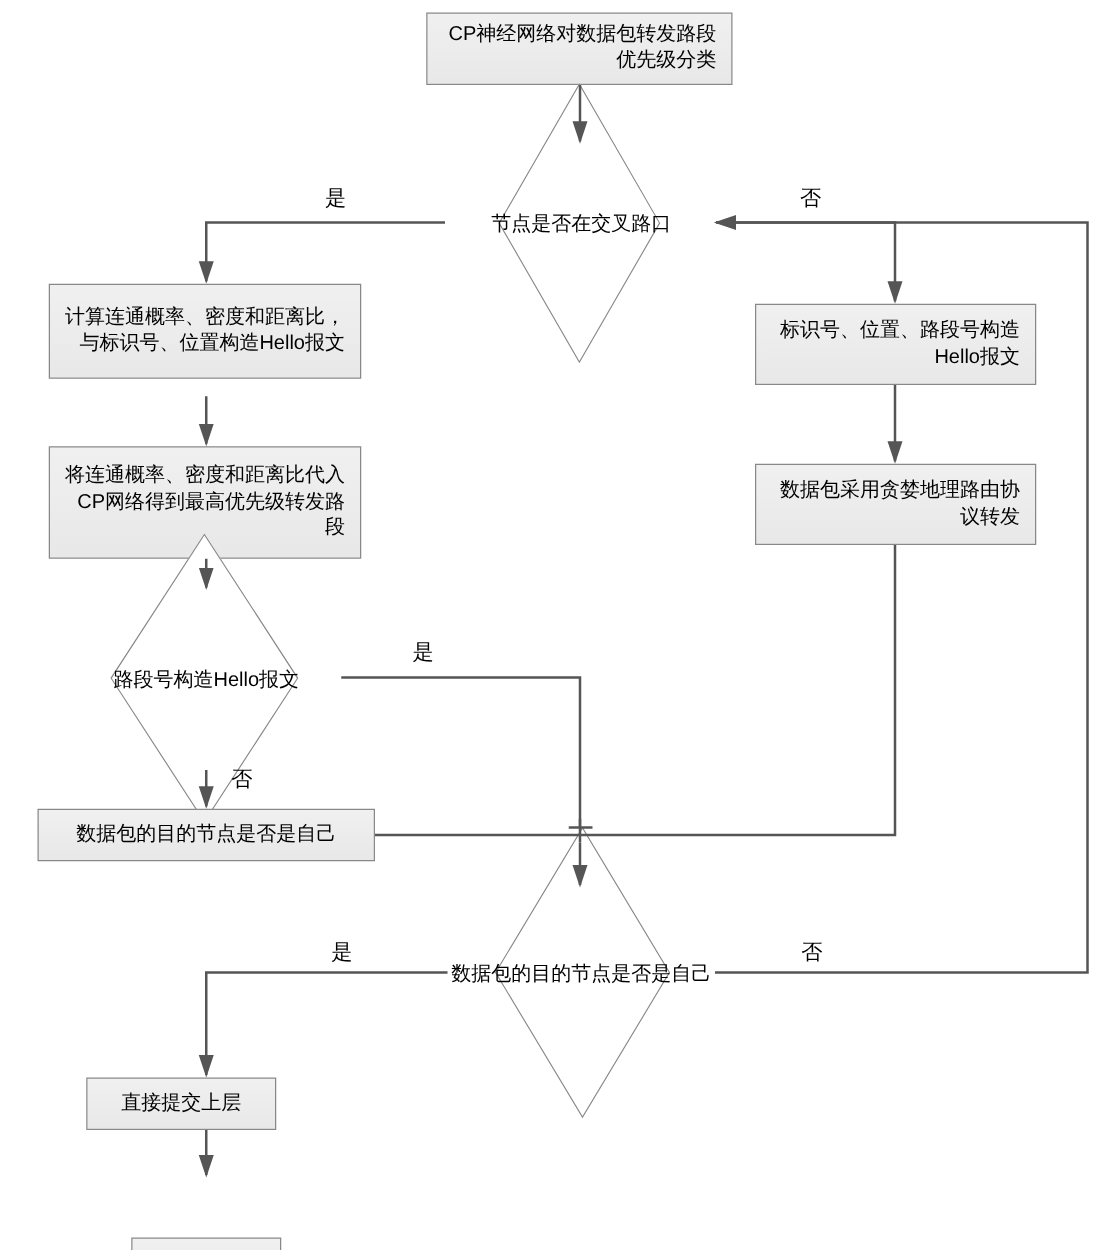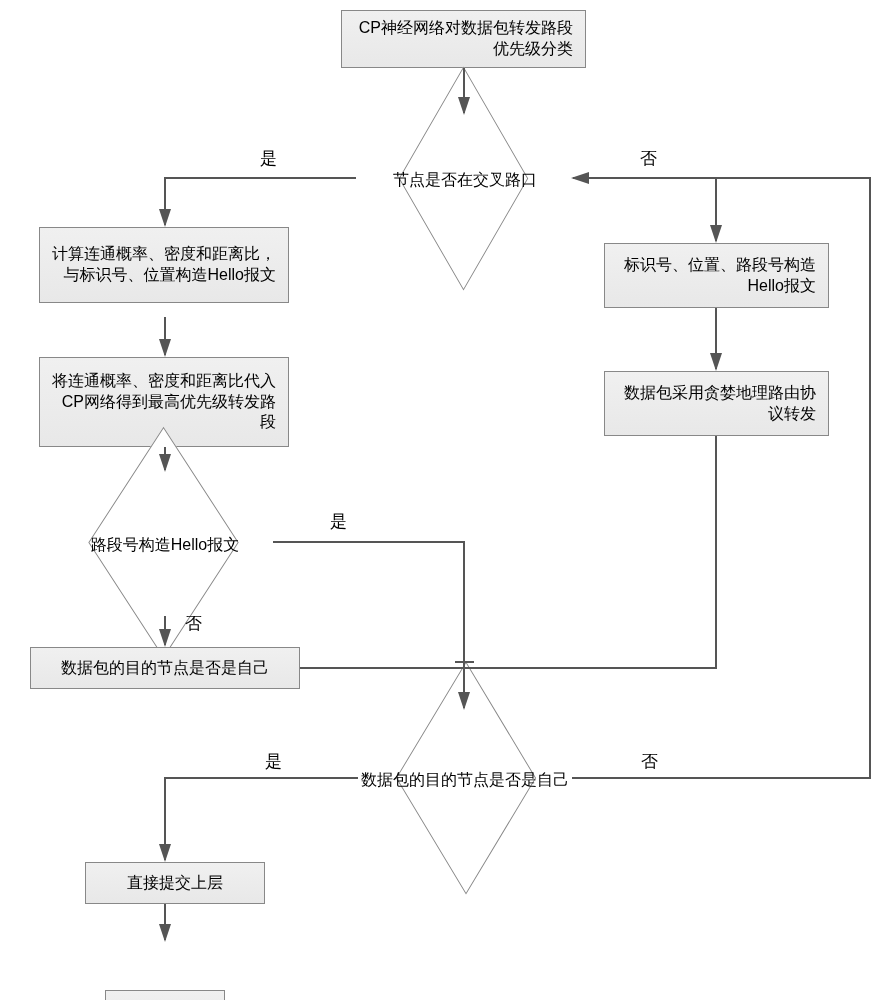--- a/index.html
+++ b/index.html
@@ -31,21 +31,21 @@
 
 <div class="box" style="left:30px;top:647px;width:270px;height:42px">数据包的目的节点是否是自己</div>
 
 <div class="box" style="left:604px;top:371px;width:225px;height:65px">数据包采用贪婪地理路由协议转发</div>
 
 <div class="box" style="left:604px;top:243px;width:225px;height:65px">标识号、位置、路段号构造Hello报文</div>
 
 <div class="diamond" style="left:400px;top:712px;width:132px;height:132px;transform:rotate(45deg) skew(14deg,14deg)"></div>
 <div class="diamond-text" style="left:355px;top:745px;width:220px;height:70px">数据包的目的节点是否是自己</div>
 
-<div class="box" style="left:85px;top:862px;width:180px;height:42px">直接提交上层</div>
+<div class="box" style="left:69px;top:862px;width:152px;height:42px">直接提交上层</div>
 
 <div class="box" style="left:105px;top:990px;width:120px;height:42px">结束</div>
 
 <span class="lbl" style="left:260px;top:147px">是</span>
 <span class="lbl" style="left:640px;top:147px">否</span>
 <span class="lbl" style="left:330px;top:510px">是</span>
 <span class="lbl" style="left:185px;top:612px">否</span>
 <span class="lbl" style="left:265px;top:750px">是</span>
 <span class="lbl" style="left:641px;top:750px">否</span>
 

